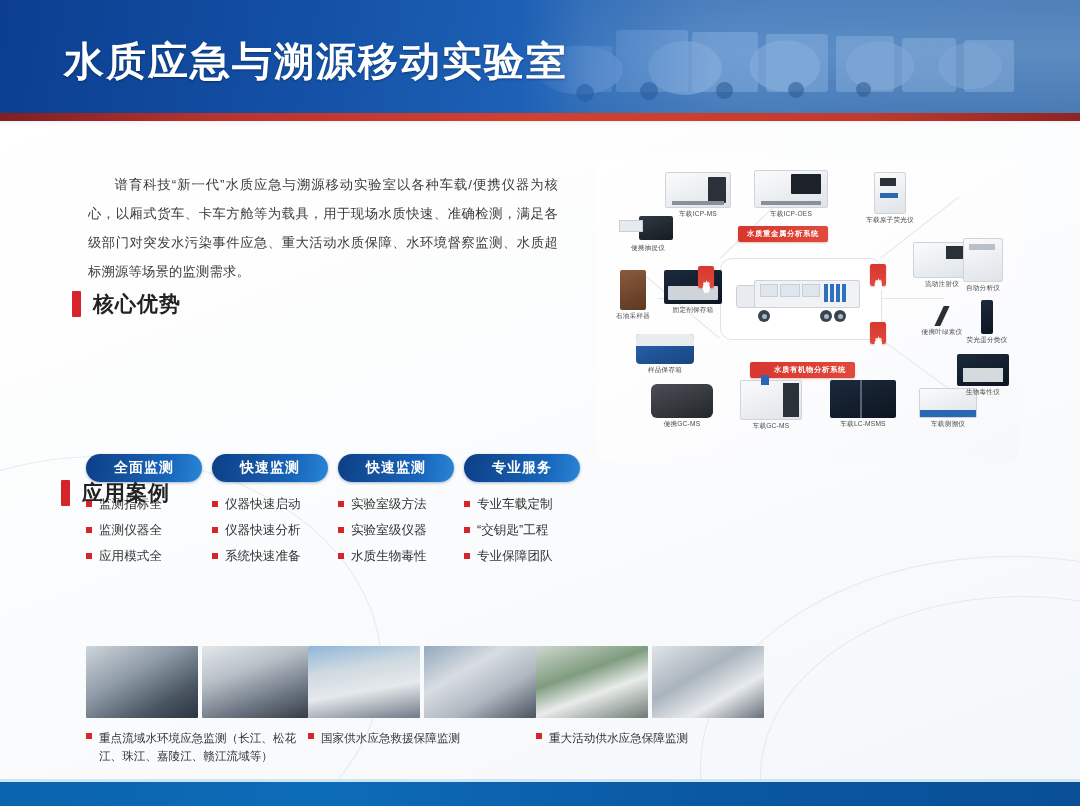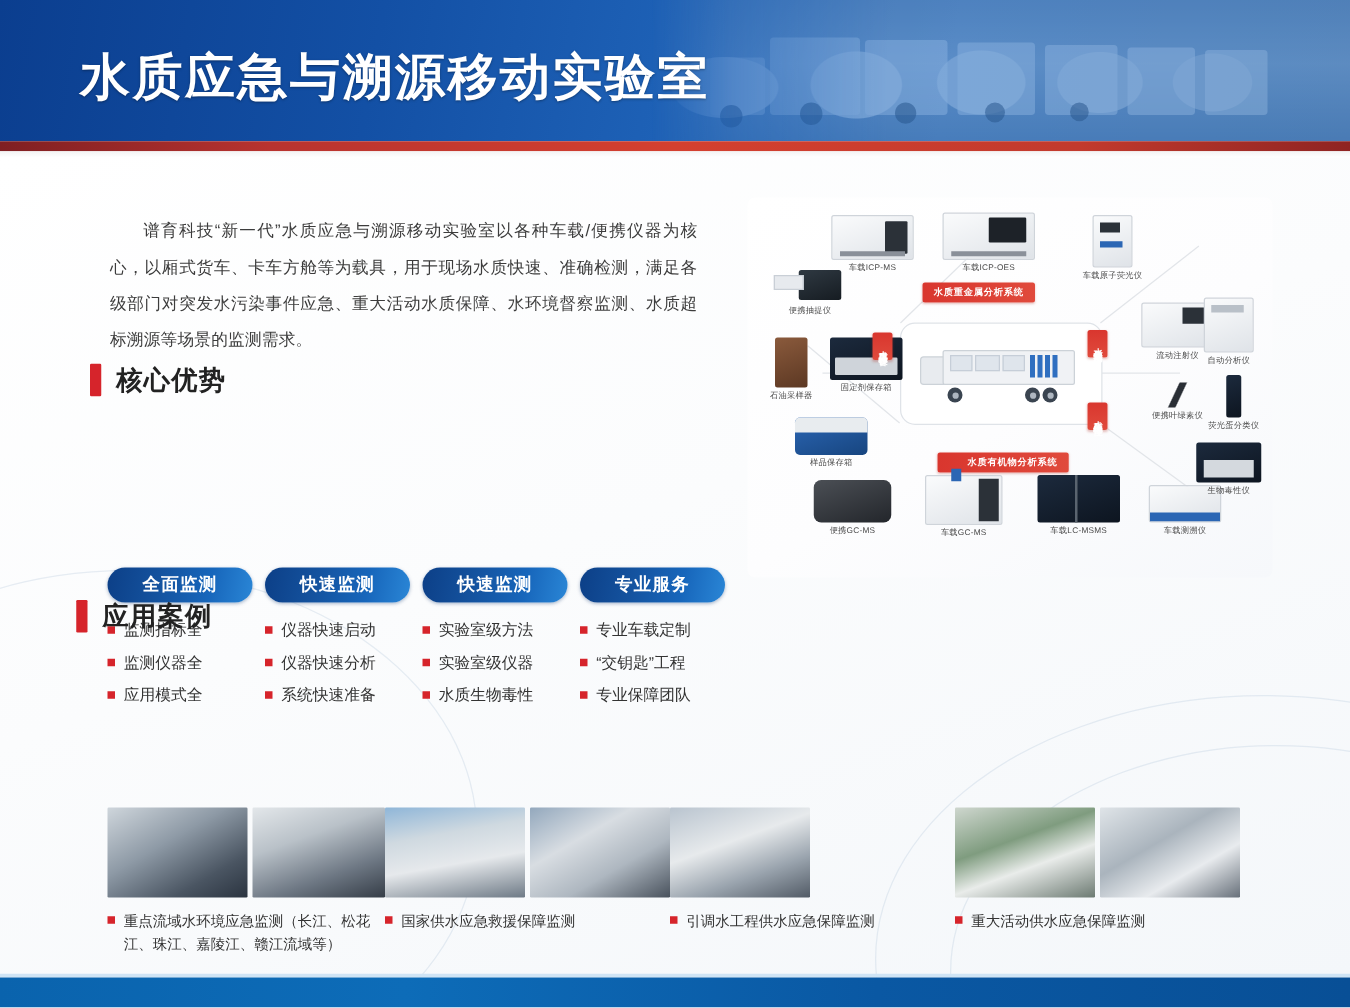--- a/index.html
+++ b/index.html
@@ -420,30 +420,20 @@
       <div class="case-imgs">
         <div class="case-img ph3" style="width:112px;"></div>
         <div class="case-img ph4" style="width:112px;"></div>
       </div>
       <div class="case-cap">
         <span class="case-dot"></span>
         <span class="case-txt">国家供水应急救援保障监测</span>
       </div>
     </div>
 
-    <div class="case-group" style="width:228px;">
-      <div class="case-imgs">
-        <div class="case-img ph5" style="width:112px;"></div>
-        <div class="case-img ph6" style="width:112px;"></div>
-      </div>
-      <div class="case-cap">
-        <span class="case-dot"></span>
-        <span class="case-txt">引调水工程供水应急保障监测</span>
-      </div>
-    </div>
 
     <div class="case-group" style="width:228px;">
       <div class="case-imgs">
         <div class="case-img ph7" style="width:112px;"></div>
         <div class="case-img ph8" style="width:112px;"></div>
       </div>
       <div class="case-cap">
         <span class="case-dot"></span>
         <span class="case-txt">重大活动供水应急保障监测</span>
       </div>

